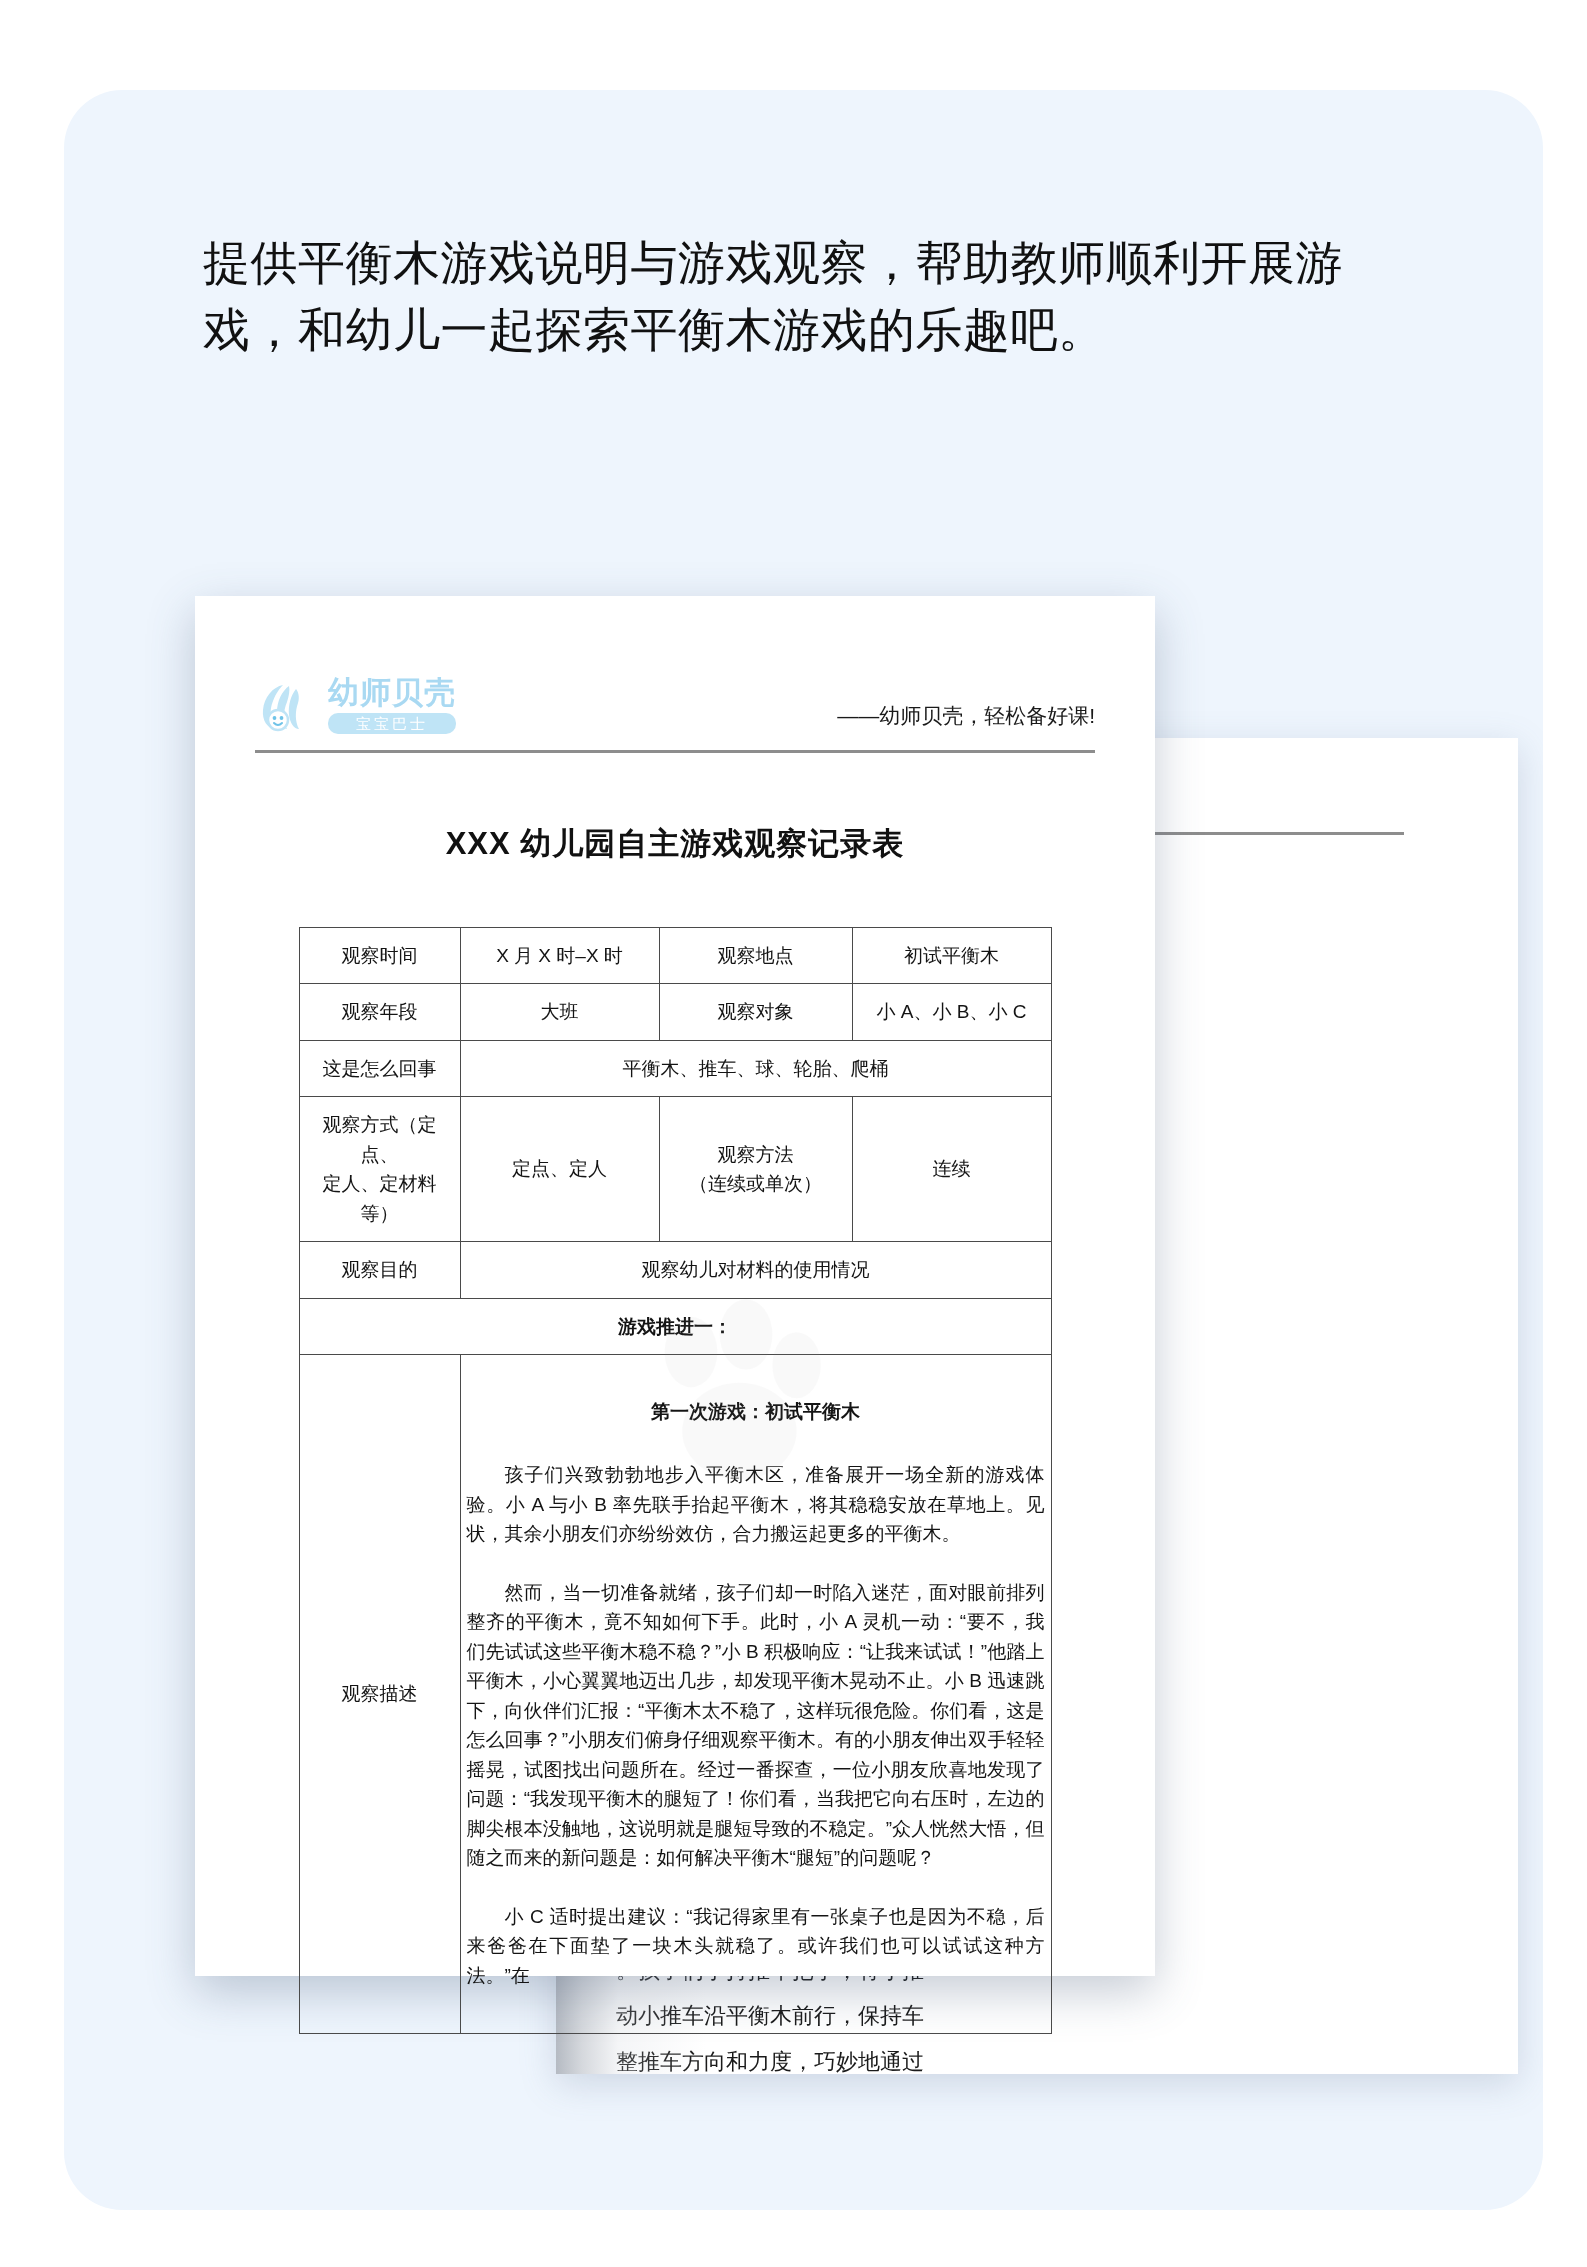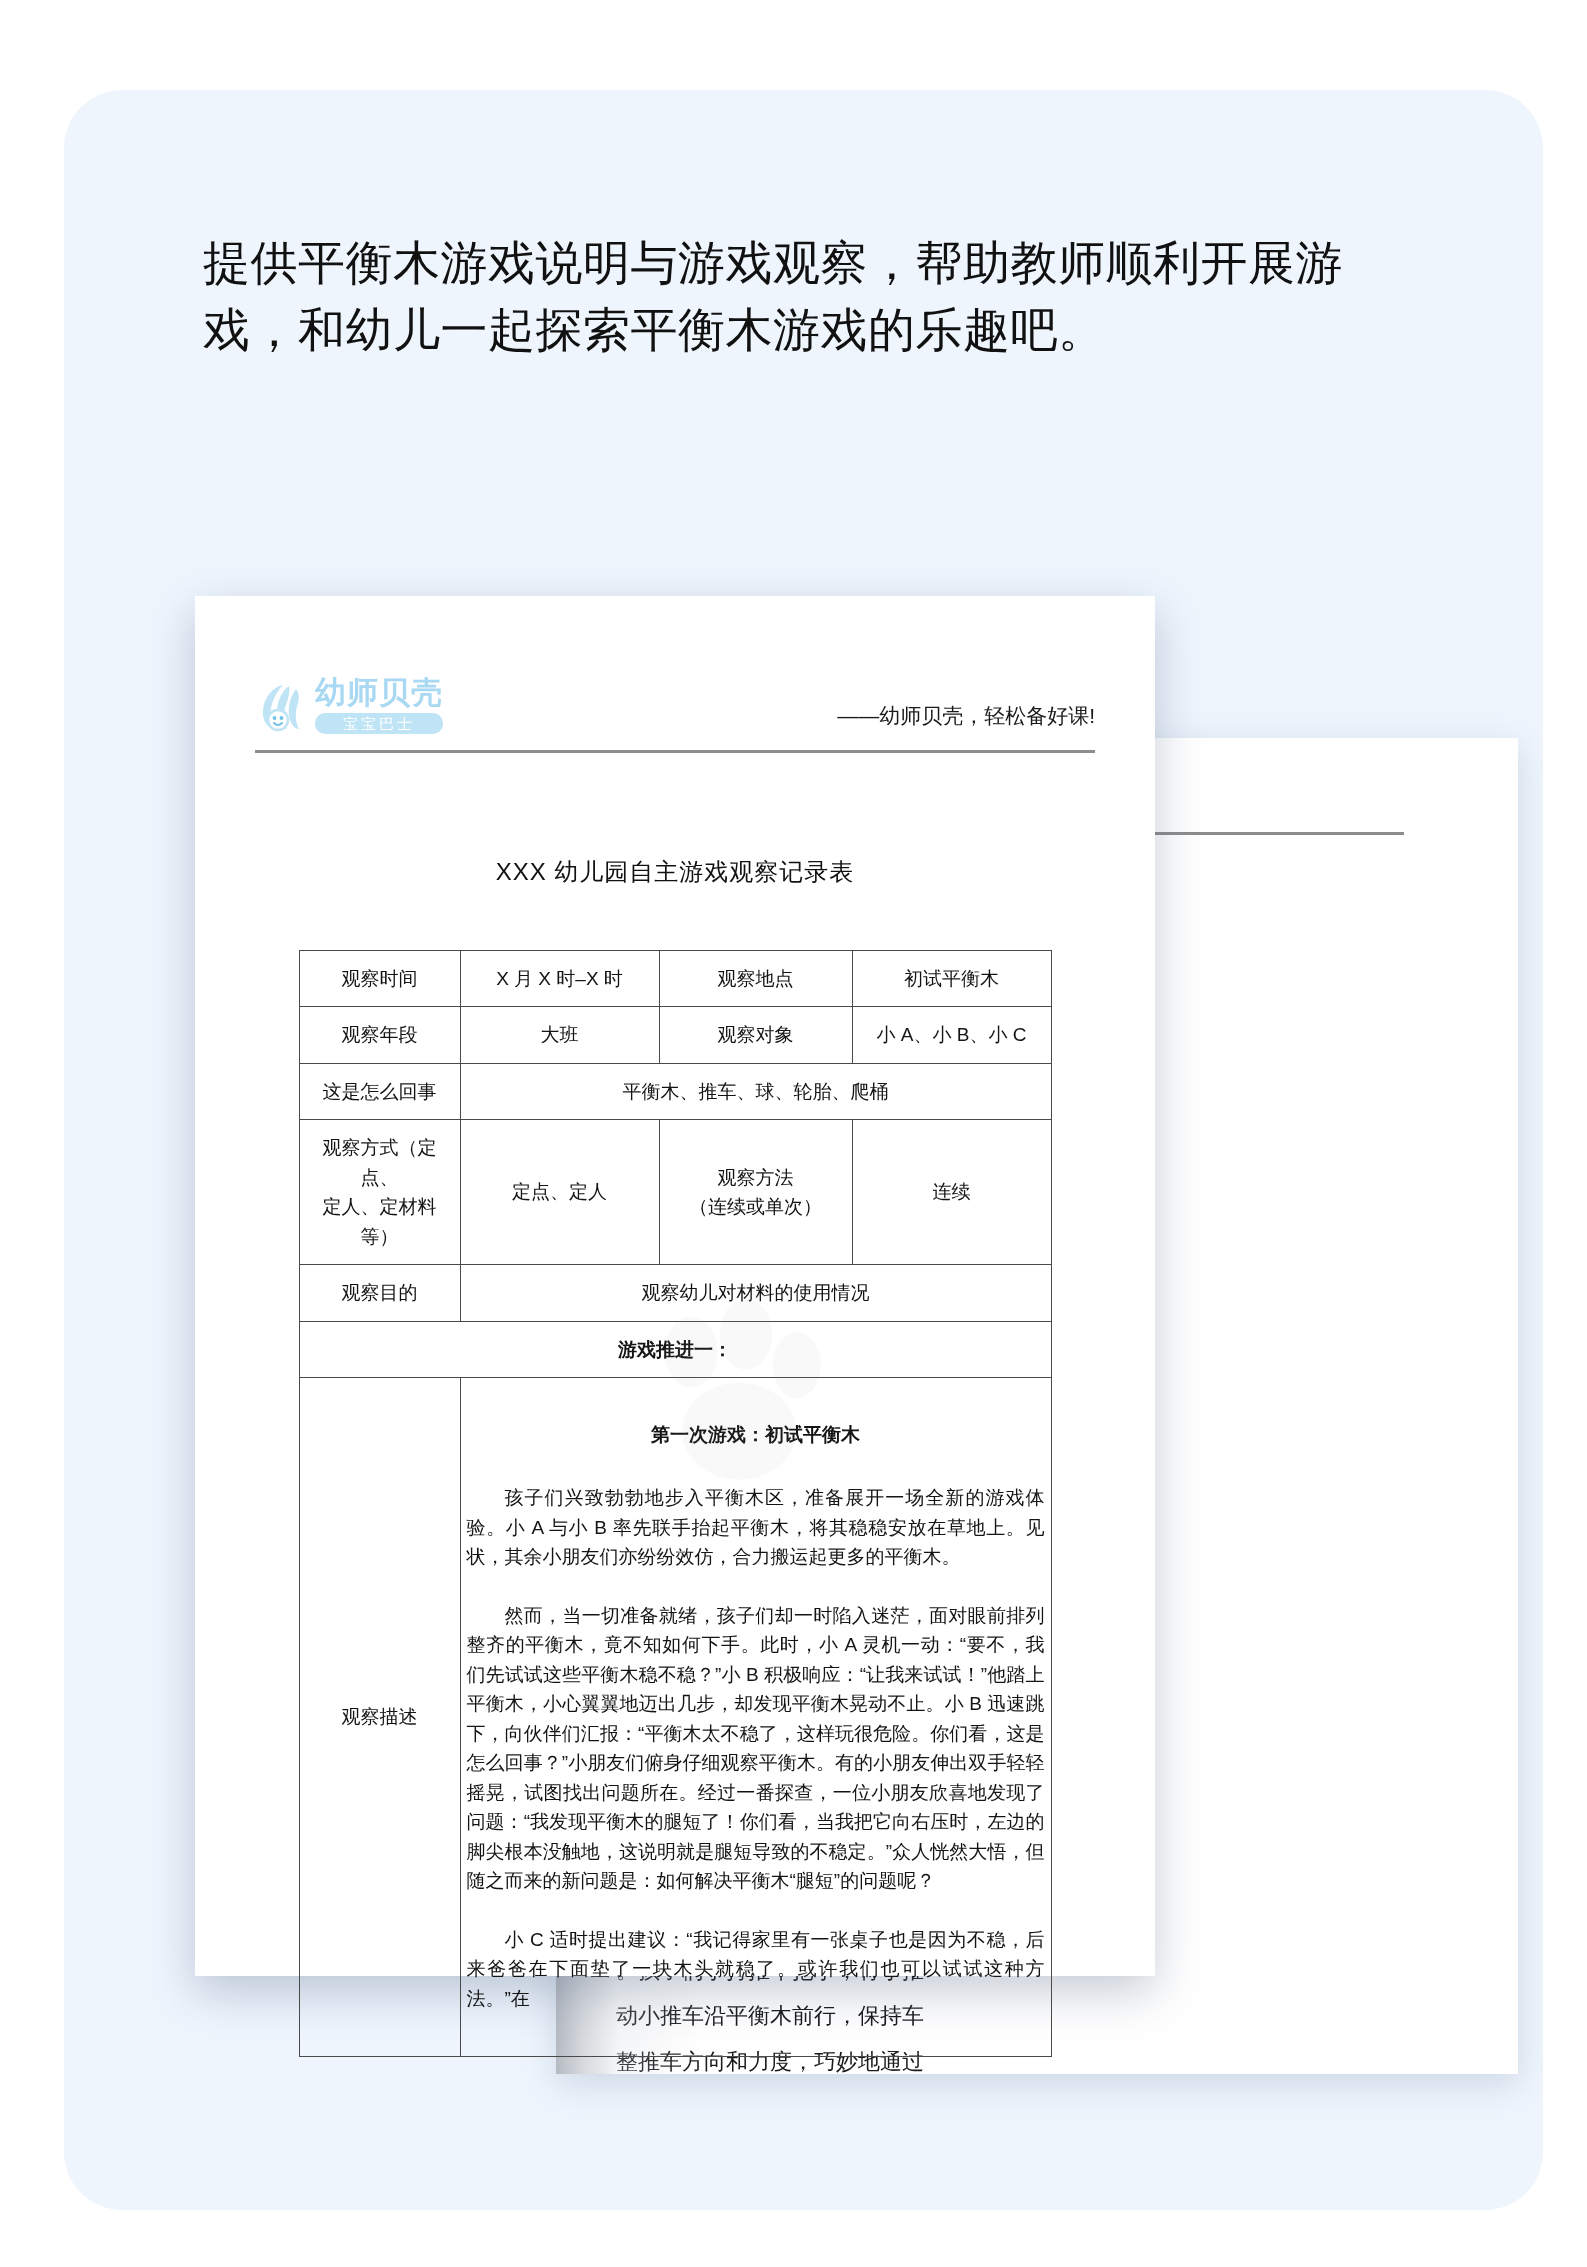--- a/index.html
+++ b/index.html
@@ -118,21 +118,21 @@
     padding: 42px 60px 0 60px;
   }
 
   
   .doc-header {
     display: flex;
     align-items: flex-end;
     justify-content: space-between;
     height: 96px;
   }
-  .logo-wrap { display: flex; align-items: center; gap: 4px; }
+  .logo-wrap { display: flex; align-items: center; gap: 17px; }
   .logo-mark { width: 56px; height: 56px; flex: none; }
   .logo-text { display: flex; flex-direction: column; line-height: 1; }
   .logo-main {
     font-size: 31px;
     font-weight: bold;
     color: #a9d9f2;
     letter-spacing: 1px;
     white-space: pre;
   }
   .logo-sub {
@@ -155,24 +155,24 @@
     margin-top: 17px;
   }
   .doc-rule {
     height: 3px;
     background: #8d8d8d;
     margin-top: 16px;
   }
 
   .doc-title {
     text-align: center;
-    font-size: 24px;
-    font-weight: normal;
+    font-size: 31px;
+    font-weight: bold;
     color: #111;
-    margin-top: 103px;
+    margin-top: 70px;
     letter-spacing: 1px;
     white-space: pre;
   }
 
   
   table.obs {
     margin: 62px auto 0 auto;
     width: 700px;
     border-collapse: collapse;
     table-layout: fixed;

